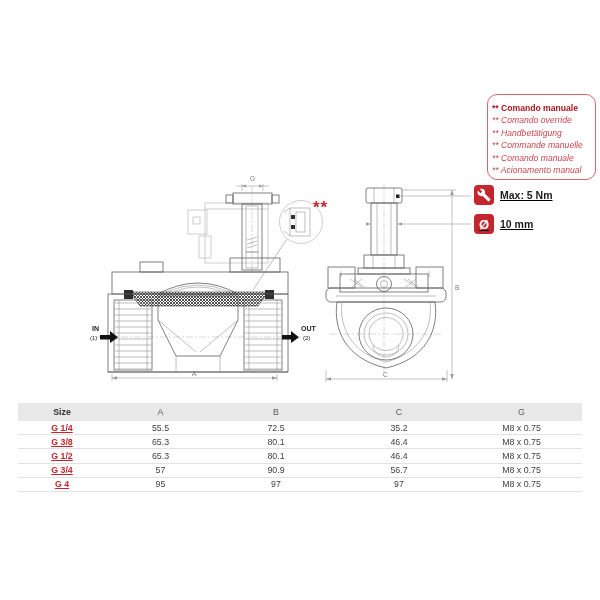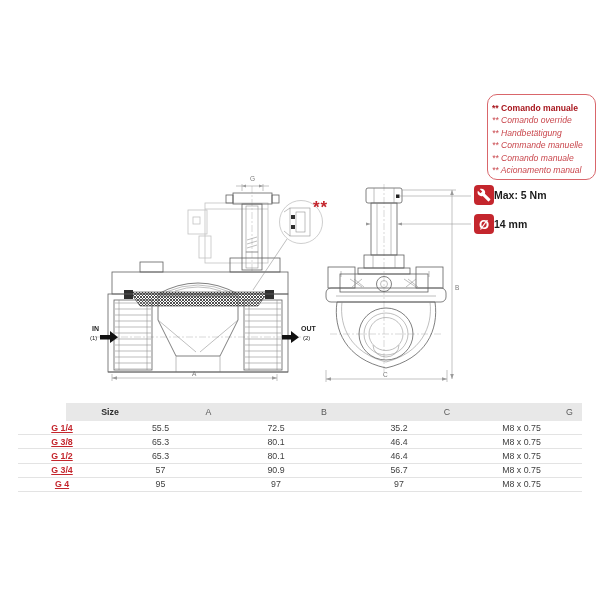--- a/index.html
+++ b/index.html
@@ -7,32 +7,32 @@
          font-family:"Liberation Sans","DejaVu Sans",sans-serif;}
 
   
   .info-box{position:absolute;left:487px;top:94px;width:109px;height:86px;
     border:1px solid #d9666b;border-radius:10px;background:#fff;
     box-sizing:border-box;padding:7px 9px 0 4px;text-align:left;}
   .info-line{font-size:8.6px;line-height:12.4px;color:#c9474d;font-style:italic;white-space:nowrap;}
   .info-line.first{font-style:normal;font-weight:700;color:#a8161d;}
 
   
-  .spec-row{position:absolute;display:flex;align-items:center;}
+  .spec-row{position:absolute;display:flex;align-items:center;gap:6px;text-decoration:underline;}
   .spec-row.torque{left:474px;top:185px;}
   .spec-row.diameter{left:474px;top:214px;}
   .spec-icon{width:20px;height:20px;background:#c4262d;border-radius:4px;
     display:flex;align-items:center;justify-content:center;flex:0 0 auto;}
   .spec-icon .phi{color:#fff;font-weight:700;font-size:13px;line-height:1;}
   .spec-label{font-size:10.5px;font-weight:700;color:#1c1c1c;white-space:nowrap;}
 
   
   .dim-table{position:absolute;left:18px;top:403px;width:564px;font-size:8.8px;}
   .trow{display:grid;grid-template-columns:88px 109px 122px 124px 121px;align-items:center;}
-  .trow.head{background:#e8e8e8;height:18px;margin-left:48px;}
+  .trow.head{background:#e8e8e8;height:18px;}
   .trow.body{height:13.2px;border-bottom:1px solid #e3e3e3;}
   .tcell{text-align:center;color:#3f3f3f;}
   .tcell.hsize{font-weight:700;color:#2d2d2d;}
   .tcell.hdr{color:#5a5a5a;}
   .tcell.size{color:#c4262d;font-weight:700;text-decoration:underline;}
 
   
   svg.draw{position:absolute;left:0;top:0;}
   .ln{stroke:#606060;stroke-width:0.8;fill:none;}
   .lnthin{stroke:#8a8a8a;stroke-width:0.55;fill:none;}
@@ -242,21 +242,21 @@
         <path fill="#ffffff" d="M22.7 19l-9.1-9.1c.9-2.3.4-5-1.5-6.9-2-2-5-2.4-7.4-1.3L9 6 6 9 1.6 4.7C.4 7.1.9 10.1 2.9 12.1c1.9 1.9 4.6 2.4 6.9 1.5l9.1 9.1c.4.4 1 .4 1.4 0l2.3-2.3c.5-.4.5-1.1.1-1.4z"></path>
       </svg>
     </span>
     <span class="spec-label">Max: 5 Nm</span>
   </div>
 
   <div class="spec-row diameter">
     <span class="spec-icon">
       <span class="phi">Ø</span>
     </span>
-    <span class="spec-label">14 mm</span>
+    <span class="spec-label">10 mm</span>
   </div>
 
   <div class="dim-table">
     <div class="trow head">
       <div class="tcell hsize">Size</div>
       <div class="tcell hdr">A</div>
       <div class="tcell hdr">B</div>
       <div class="tcell hdr">C</div>
       <div class="tcell hdr">G</div>
     </div>

